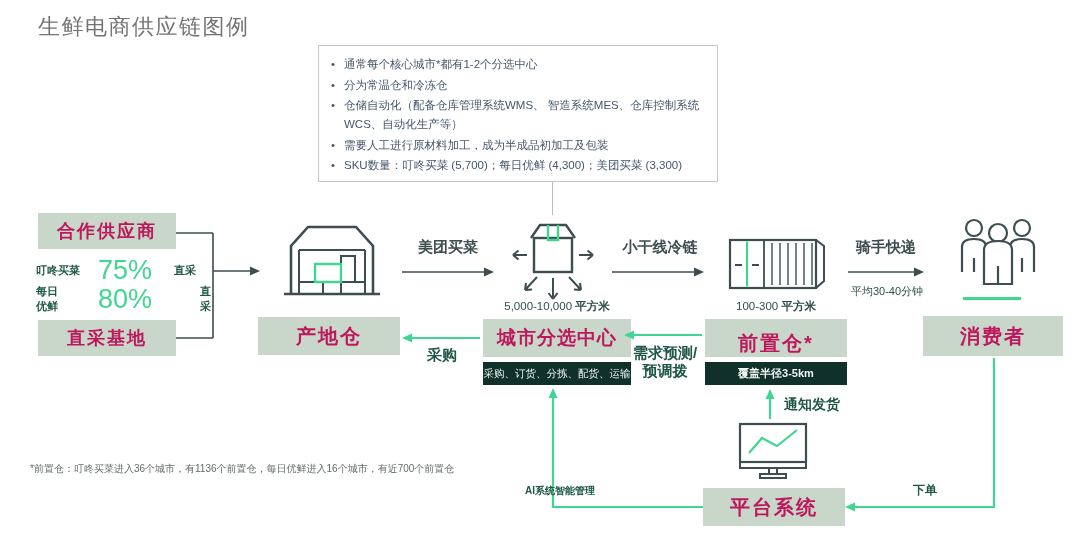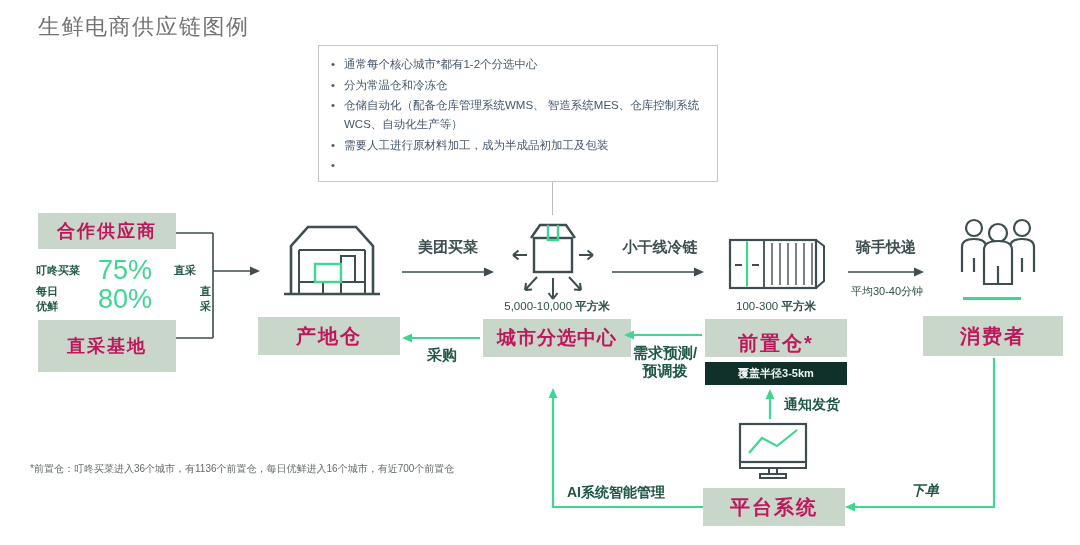--- a/index.html
+++ b/index.html
@@ -32,40 +32,40 @@
 <div id="canvas">
 
   <div class="abs title" style="left:30px;top:12px;">生鲜电商供应链图例</div>
 
   <div class="abs callout" style="left:318px;top:45px;width:400px;height:137px;">
     <ul>
       <li><span class="dot">•</span><span>通常每个核心城市*都有1-2个分选中心</span></li>
       <li><span class="dot">•</span><span>分为常温仓和冷冻仓</span></li>
       <li><span class="dot">•</span><span>仓储自动化（配备仓库管理系统WMS、 智造系统MES、仓库控制系统WCS、自动化生产等）</span></li>
       <li><span class="dot">•</span><span>需要人工进行原材料加工，成为半成品初加工及包装</span></li>
-      <li><span class="dot">•</span></li>
+      <li><span class="dot">•</span><span>SKU数量：叮咚买菜 (5,700)；每日优鲜 (4,300)；美团买菜 (3,300)</span></li>
     </ul>
   </div>
 
   <div class="abs vline" style="left:552px;top:182px;height:33px;"></div>
 
   <div class="abs sage-box" style="left:38px;top:213px;width:138px;height:36px;font-size:18px;">
     <span>合作供应商</span>
   </div>
   <div class="abs stat-row" style="left:36px;top:256px;width:175px;height:28px;">
     <span class="stat-company">叮咚买菜</span>
     <span class="stat-value">75%</span>
     <span class="stat-note">直采</span>
   </div>
   <div class="abs stat-row" style="left:36px;top:285px;width:175px;height:28px;gap:36px;">
     <span class="stat-company">每日优鲜</span>
     <span class="stat-value">80%</span>
     <span class="stat-note">直采</span>
   </div>
-  <div class="abs sage-box" style="left:38px;top:320px;width:138px;height:52px;font-size:18px;">
+  <div class="abs sage-box" style="left:38px;top:320px;width:138px;height:36px;font-size:18px;">
     <span>直采基地</span>
   </div>
 
   <svg class="abs" style="left:176px;top:226px;" width="92" height="120" viewBox="0 0 92 120">
     <path d="M0,7 H37 M0,112 H37 M37,7 V112 M37,45 H76" fill="none" stroke="#3e4d50" stroke-width="1.6"></path>
     <path d="M84,45 L74,40.5 V49.5 Z" fill="#3e4d50"></path>
   </svg>
 
   <svg class="abs" style="left:282px;top:220px;" width="100" height="82" viewBox="0 0 100 82">
     <path d="M9,74 V26 L26,7 H74 L91,26 V74" fill="none" stroke="#3e4d50" stroke-width="2.6"></path>
@@ -99,20 +99,23 @@
     <path d="M76,40 H90 M90,40 L84.5,35.5 M90,40 L84.5,44.5" fill="none" stroke="#3e4d50" stroke-width="2"></path>
     <path d="M50,63 V84 M50,84 L45.5,78 M50,84 L54.5,78" fill="none" stroke="#3e4d50" stroke-width="2"></path>
     <path d="M34,62 L22,75 M22,75 L23,68 M22,75 L29,74.5" fill="none" stroke="#3e4d50" stroke-width="2"></path>
     <path d="M66,62 L78,75 M78,75 L77,68 M78,75 L71,74.5" fill="none" stroke="#3e4d50" stroke-width="2"></path>
   </svg>
   <div class="abs area-label" style="left:478px;top:299px;width:158px;">
     <span>5,000-10,000</span> <b>平方米</b>
   </div>
   <div class="abs sage-box" style="left:483px;top:319px;width:148px;height:38px;font-size:19px;letter-spacing:1px;">
     <span>城市分选中心</span>
+  </div>
+  <div class="abs dark-box" style="left:483px;top:362px;width:148px;height:23px;font-size:10.5px;">
+    <span>采购、订货、分拣、配货、运输</span>
   </div>
 
   <div class="abs flow-label" style="left:608px;top:238px;width:104px;">小干线冷链</div>
   <svg class="abs" style="left:612px;top:264px;" width="94" height="16" viewBox="0 0 94 16">
     <line x1="0" y1="8" x2="84" y2="8" stroke="#3e4d50" stroke-width="1.6"></line>
     <path d="M92,8 L82,3.5 V12.5 Z" fill="#3e4d50"></path>
   </svg>
 
   <svg class="abs" style="left:624px;top:327px;" width="80" height="16" viewBox="0 0 80 16">
     <line x1="78" y1="8" x2="9" y2="8" stroke="#3fd692" stroke-width="2.2"></line>
@@ -177,25 +180,25 @@
     <path d="M32,47 H40 V53 H32 Z M23,53 H49 V57 H23 Z" fill="none" stroke="#3e4d50" stroke-width="2"></path>
   </svg>
   <div class="abs sage-box" style="left:703px;top:488px;width:142px;height:38px;font-size:20px;text-align:center;">
     <span>平台系统</span>
   </div>
 
   <svg class="abs" style="left:545px;top:385px;" width="162" height="127" viewBox="0 0 162 127">
     <path d="M158,122 H8 V12" fill="none" stroke="#3fd692" stroke-width="2.2"></path>
     <path d="M8,3 L3.5,13 H12.5 Z" fill="#3fd692"></path>
   </svg>
-  <div class="abs green-label" style="left:567px;top:484px;font-size:14px;white-space:nowrap;">AI系统智能管理</div>
+  <div class="abs green-label" style="left:525px;top:484px;font-size:10px;white-space:nowrap;">AI系统智能管理</div>
 
   <svg class="abs" style="left:845px;top:353px;" width="160" height="162" viewBox="0 0 160 162">
     <path d="M149,5 V154 H9" fill="none" stroke="#3fd692" stroke-width="2.2"></path>
     <path d="M0,154 L10,149.5 V158.5 Z" fill="#3fd692"></path>
   </svg>
-  <div class="abs green-label" style="left:890px;top:482px;width:70px;font-size:14px;font-style:italic;">下单</div>
+  <div class="abs green-label" style="left:890px;top:482px;width:70px;font-size:12px;">下单</div>
 
   <div class="abs footnotes" style="left:30px;top:462px;">
     <p>*前置仓：叮咚买菜进入36个城市，有1136个前置仓，每日优鲜进入16个城市，有近700个前置仓</p>
   </div>
 
 </div>
 
 </body></html>

